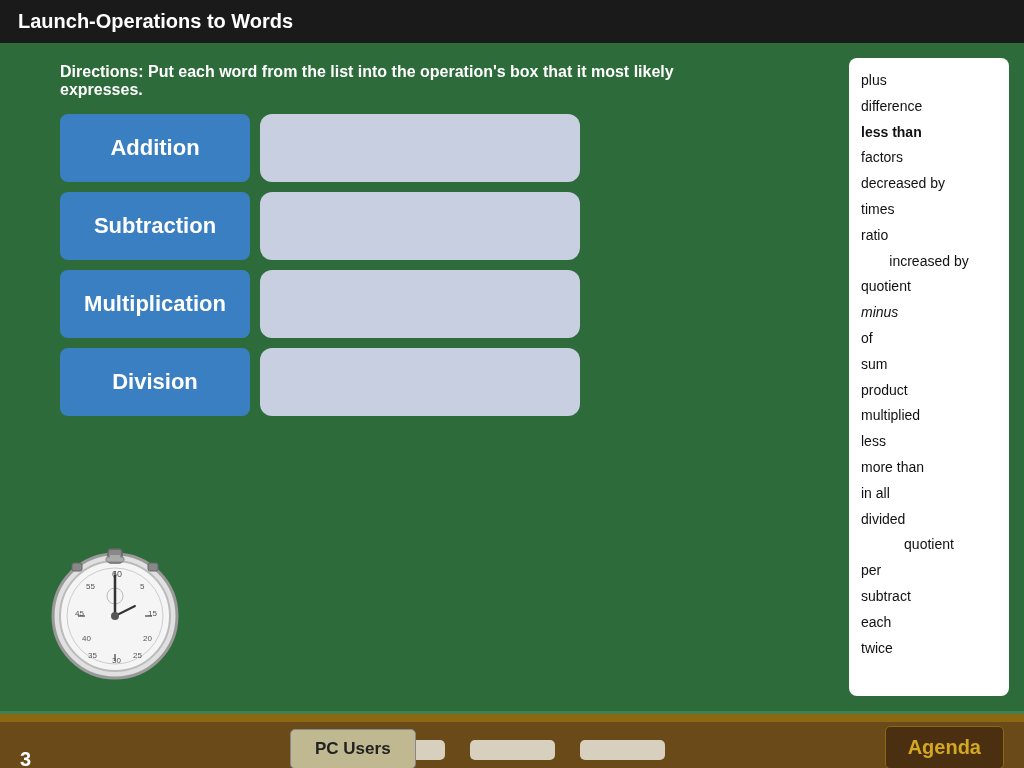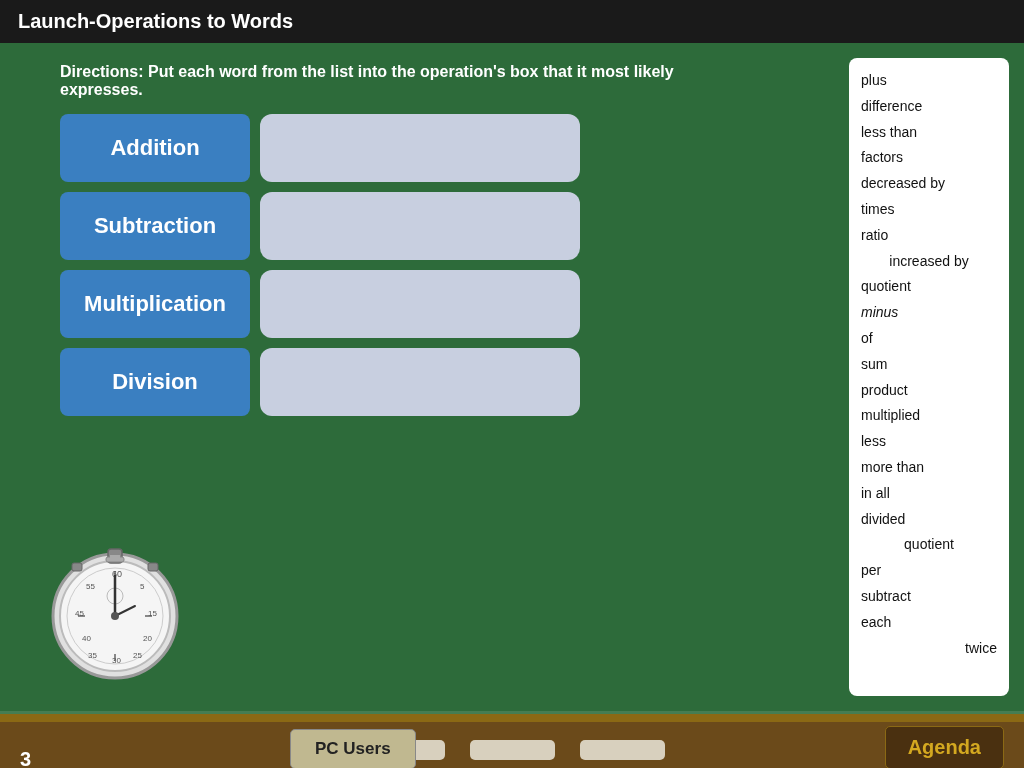--- a/index.html
+++ b/index.html
@@ -204,41 +204,41 @@
 
         <rect x="80" y="34" width="10" height="6" fill="#aaa"></rect>
       </svg>
     </div>
   </div>
 
   <div id="word-list-panel">
 
   <div style="cursor: pointer; padding: 1px 0px;">plus</div>
       <div style="cursor: pointer; padding: 1px 0px;">difference</div>
-      <div style="cursor: pointer; padding: 1px 0px;">less than</div>
+      <div style="cursor: pointer; padding: 1px 0px; font-weight: bold;">less than</div>
       <div style="cursor: pointer; padding: 1px 0px;">factors</div>
       <div style="cursor: pointer; padding: 1px 0px;">decreased by</div>
       <div style="cursor: pointer; padding: 1px 0px;">times</div>
       <div style="cursor: pointer; padding: 1px 0px;">ratio</div>
       <div style="cursor: pointer; padding: 1px 0px; text-align: center;">increased by</div>
       <div style="cursor: pointer; padding: 1px 0px;">quotient</div>
       <div style="cursor: pointer; padding: 1px 0px; font-style: italic;">minus</div>
       <div style="cursor: pointer; padding: 1px 0px;">of</div>
       <div style="cursor: pointer; padding: 1px 0px;">sum</div>
       <div style="cursor: pointer; padding: 1px 0px;">product</div>
       <div style="cursor: pointer; padding: 1px 0px;">multiplied</div>
       <div style="cursor: pointer; padding: 1px 0px;">less</div>
       <div style="cursor: pointer; padding: 1px 0px;">more than</div>
       <div style="cursor: pointer; padding: 1px 0px;">in all</div>
       <div style="cursor: pointer; padding: 1px 0px;">divided</div>
       <div style="cursor: pointer; padding: 1px 0px; text-align: center;">quotient</div>
       <div style="cursor: pointer; padding: 1px 0px;">per</div>
       <div style="cursor: pointer; padding: 1px 0px;">subtract</div>
       <div style="cursor: pointer; padding: 1px 0px;">each</div>
-      <div style="cursor: pointer; padding: 1px 0px; text-align: right;">twice</div>
+      <div style="cursor: pointer; padding: 1px 0px;">twice</div>
     </div>
 
 </div>
 
 <div style="height:3px; background:rgba(255,255,255,0.12);"></div>
 
 <div style="height:8px; background:#8B6914;"></div>
 
 <div style="background:#6b4a1a; height:55px; display:flex; align-items:center; justify-content:space-between; padding:0 20px; position:relative;">
 

